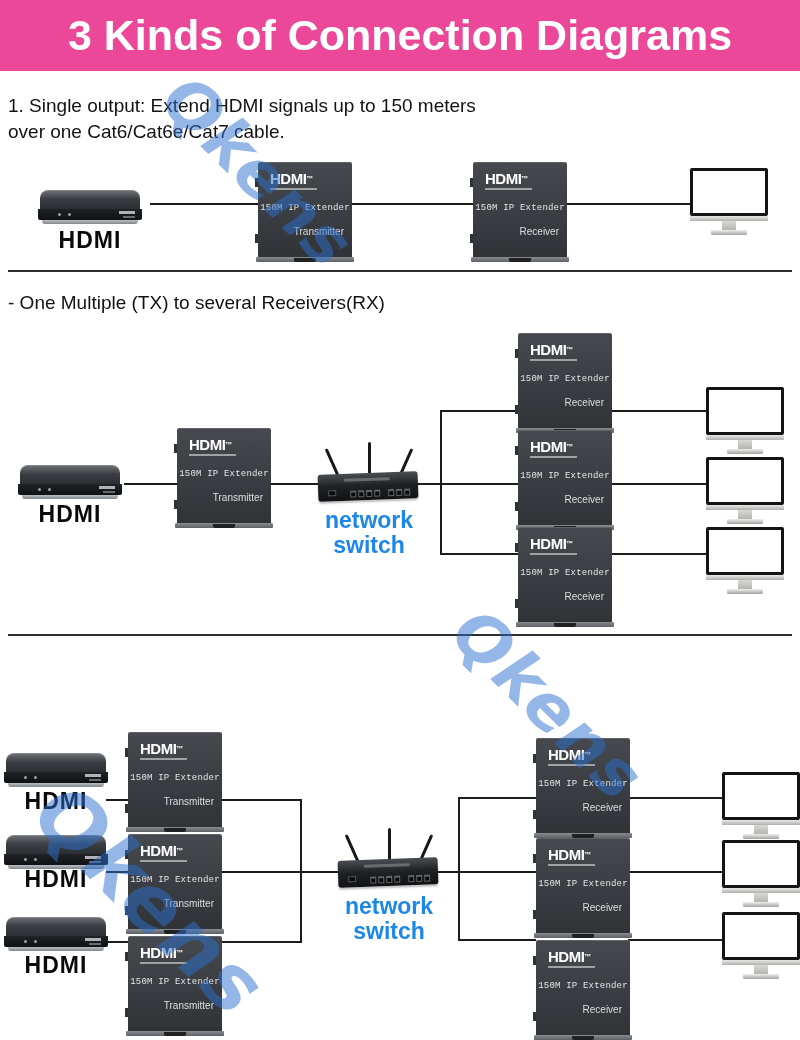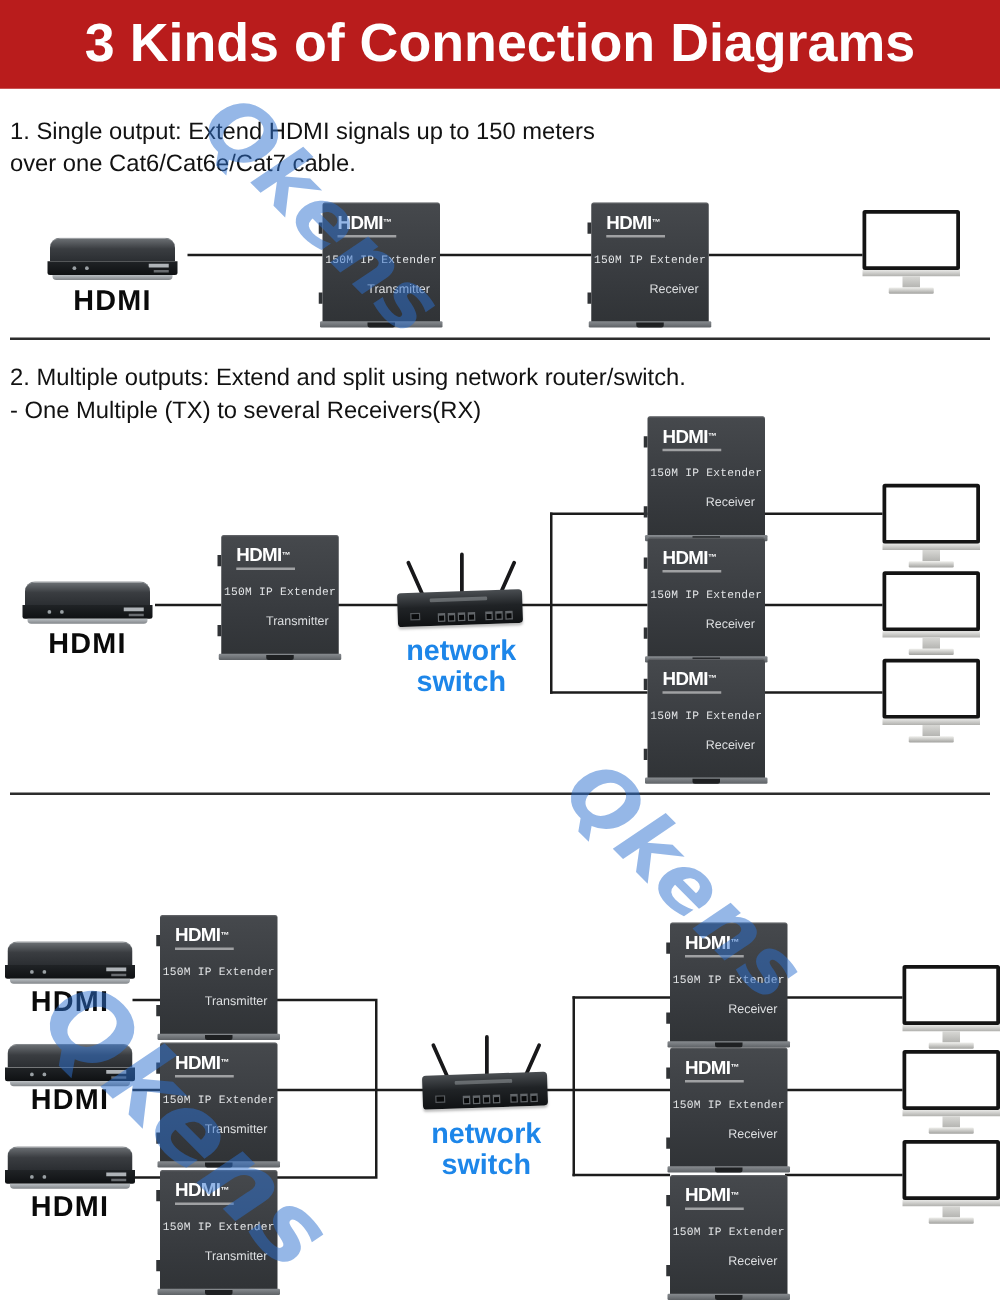--- a/index.html
+++ b/index.html
@@ -4,21 +4,21 @@
 <style>
   * { margin:0; padding:0; box-sizing:border-box; }
   html,body { width:800px; height:1040px; }
   body {
     position:relative; background:#ffffff; overflow:hidden;
     font-family:"Liberation Sans", sans-serif;
   }
 
   
   .banner { position:absolute; left:0; top:0; width:800px; height:71px;
-    background:#b91c1c; display:flex; align-items:center; justify-content:center; }
+    background:#ec4899; display:flex; align-items:center; justify-content:center; }
   .banner h1 { color:#fff; font-size:43px; font-weight:bold; white-space:nowrap; }
 
   
   .sec-head { position:absolute; font-size:19px; color:#121212; line-height:26px; }
   .sec-head .l2.indent { padding-left:5px; }
 
   
   .hline { position:absolute; height:2px; background:#1c1c1c; }
   .vline { position:absolute; width:2px; background:#1c1c1c; }
   .divider { position:absolute; left:8px; width:784px; height:2px; background:#2d2d2d; }
@@ -146,21 +146,20 @@
     <div class="mon-chin"></div>
     <div class="mon-neck"></div>
     <div class="mon-base"></div>
   </div>
 
   <i class="divider" style="top:270px"></i>
 </div>
 
 <div>
   <div class="sec-head" style="left:8px;top:290px">
-    <div class="l1">2. Multiple outputs: Extend and split using network router/switch.</div>
     <div class="l2">- One Multiple (TX) to several Receivers(RX)</div>
   </div>
 
   <i class="hline" style="left:124px;top:483px;width:53px"></i>
   <i class="hline" style="left:270px;top:483px;width:248px"></i>
   <i class="vline" style="left:440px;top:410px;height:145px"></i>
   <i class="hline" style="left:440px;top:410px;width:78px"></i>
   <i class="hline" style="left:440px;top:553px;width:78px"></i>
   <i class="hline" style="left:610px;top:410px;width:96px"></i>
   <i class="hline" style="left:610px;top:483px;width:96px"></i>

